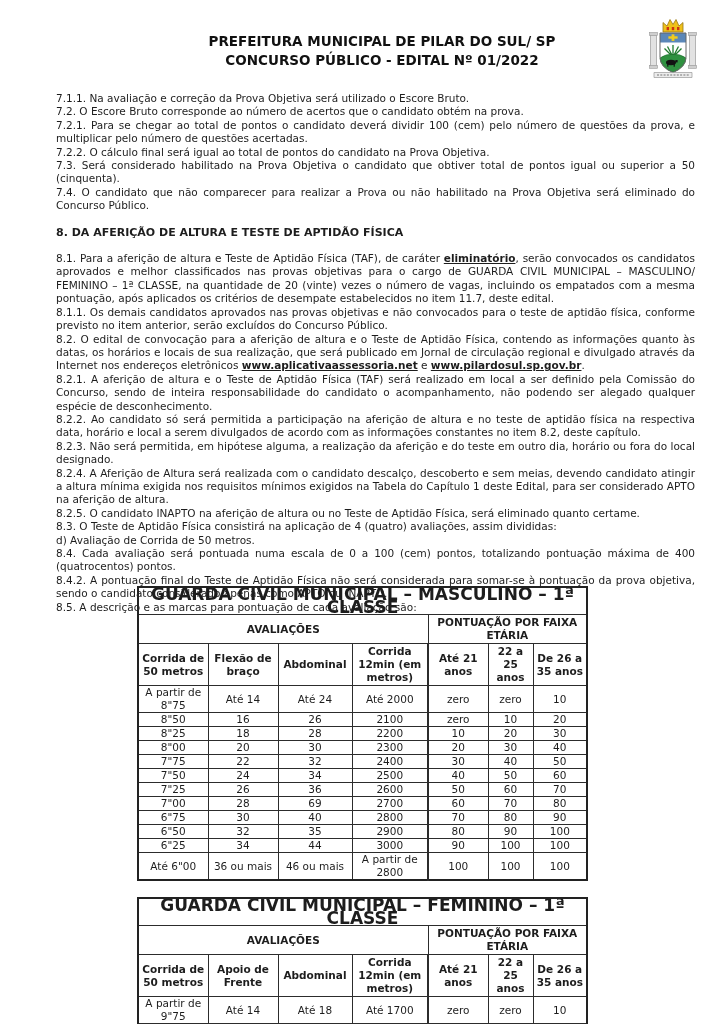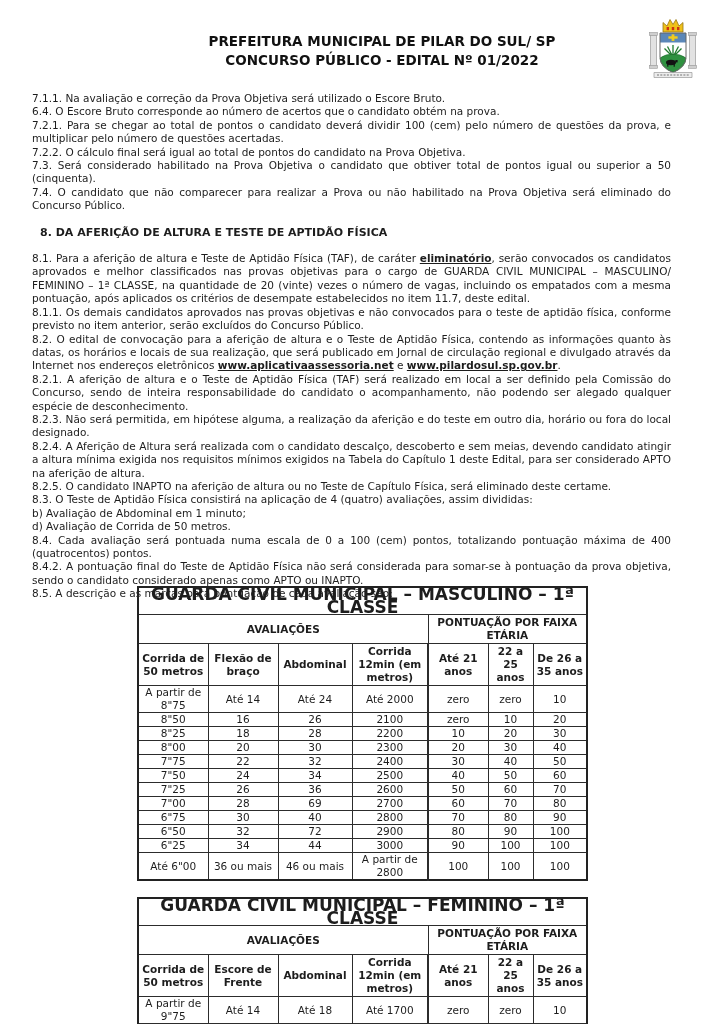--- a/index.html
+++ b/index.html
@@ -29,28 +29,28 @@
   .logo {
     position: absolute;
     top: 17px;
     right: 26px;
     width: 50px;
     height: 66px;
   }
   .body-text {
     position: absolute;
     top: 92px;
-    left: 32px;
+    left: 56px;
     width: 639px;
     font-size: 10.5px;
     line-height: 13.4px;
     text-align: justify;
   }
   .para { margin: 0; }
-  .para.heading { font-weight: bold; margin: 13px 8px; font-size: 11px; }
+  .para.heading { font-weight: bold; margin: 13px 0; font-size: 11px; }
   .b { font-weight: bold; text-decoration: underline; }
   .tables-section {
     position: absolute;
     left: 137px;
     top: 586px;
     width: 449px;
   }
   table.fitness {
     border-collapse: collapse;
     table-layout: fixed;
@@ -118,35 +118,35 @@
 
       <path d="M12 16 H38 V40 Q38 50 25 55.5 Q12 50 12 40 Z" fill="none" stroke="#666" stroke-width="1"></path>
 
       <path d="M6 55.5 L44 55.5 L44 60.5 L6 60.5 Z" fill="#ececec" stroke="#999" stroke-width="0.7"></path>
       <line x1="9" y1="58" x2="41" y2="58" stroke="#777" stroke-width="1" stroke-dasharray="2 1.3"></line>
     </svg>
   </div>
 
   <div class="body-text">
       <p class="para"><span class="">7.1.1. Na avaliação e correção da Prova Objetiva será utilizado o Escore Bruto.</span></p>
-      <p class="para"><span class="">6.4. O Escore Bruto corresponde ao número de acertos que o candidato obtém na prova.</span></p>
+      <p class="para"><span class="">7.2. O Escore Bruto corresponde ao número de acertos que o candidato obtém na prova.</span></p>
       <p class="para"><span class="">7.2.1. Para se chegar ao total de pontos o candidato deverá dividir 100 (cem) pelo número de questões da prova, e multiplicar pelo número de questões acertadas.</span></p>
       <p class="para"><span class="">7.2.2. O cálculo final será igual ao total de pontos do candidato na Prova Objetiva.</span></p>
       <p class="para"><span class="">7.3. Será considerado habilitado na Prova Objetiva o candidato que obtiver total de pontos igual ou superior a 50 (cinquenta).</span></p>
       <p class="para"><span class="">7.4. O candidato que não comparecer para realizar a Prova ou não habilitado na Prova Objetiva será eliminado do Concurso Público.</span></p>
       <p class="para heading"><span class="">8. DA AFERIÇÃO DE ALTURA E TESTE DE APTIDÃO FÍSICA</span></p>
       <p class="para"><span class="">8.1. Para a aferição de altura e Teste de Aptidão Física (TAF), de caráter </span><span class="b">eliminatório</span><span class="">, serão convocados os candidatos aprovados e melhor classificados nas provas objetivas para o cargo de GUARDA CIVIL MUNICIPAL – MASCULINO/ FEMININO – 1ª CLASSE, na quantidade de 20 (vinte) vezes o número de vagas, incluindo os empatados com a mesma pontuação, após aplicados os critérios de desempate estabelecidos no item 11.7, deste edital.</span></p>
       <p class="para"><span class="">8.1.1. Os demais candidatos aprovados nas provas objetivas e não convocados para o teste de aptidão física, conforme previsto no item anterior, serão excluídos do Concurso Público.</span></p>
       <p class="para"><span class="">8.2. O edital de convocação para a aferição de altura e o Teste de Aptidão Física, contendo as informações quanto às datas, os horários e locais de sua realização, que será publicado em Jornal de circulação regional e divulgado através da Internet nos endereços eletrônicos </span><span class="b">www.aplicativaassessoria.net</span><span class=""> e </span><span class="b">www.pilardosul.sp.gov.br</span><span class="">.</span></p>
       <p class="para"><span class="">8.2.1. A aferição de altura e o Teste de Aptidão Física (TAF) será realizado em local a ser definido pela Comissão do Concurso, sendo de inteira responsabilidade do candidato o acompanhamento, não podendo ser alegado qualquer espécie de desconhecimento.</span></p>
+      <p class="para"><span class="">8.2.2. Ao candidato só será permitida a participação na aferição de altura e no teste de aptidão física na respectiva data, horário e local a serem divulgados de acordo com as informações constantes no item 8.2, deste capítulo.</span></p>
       <p class="para"><span class="">8.2.3. Não será permitida, em hipótese alguma, a realização da aferição e do teste em outro dia, horário ou fora do local designado.</span></p>
       <p class="para"><span class="">8.2.4. A Aferição de Altura será realizada com o candidato descalço, descoberto e sem meias, devendo candidato atingir a altura mínima exigida nos requisitos mínimos exigidos na Tabela do Capítulo 1 deste Edital, para ser considerado APTO na aferição de altura.</span></p>
-      <p class="para"><span class="">8.2.5. O candidato INAPTO na aferição de altura ou no Teste de Capítulo Física, será eliminado deste certame.</span></p>
+      <p class="para"><span class="">8.2.5. O candidato INAPTO na aferição de altura ou no Teste de Aptidão Física, será eliminado quanto certame.</span></p>
       <p class="para"><span class="">8.3. O Teste de Aptidão Física consistirá na aplicação de 4 (quatro) avaliações, assim divididas:</span></p>
-      <p class="para"><span class="">b) Avaliação de Abdominal em 1 minuto;</span></p>
       <p class="para"><span class="">d) Avaliação de Corrida de 50 metros.</span></p>
       <p class="para"><span class="">8.4. Cada avaliação será pontuada numa escala de 0 a 100 (cem) pontos, totalizando pontuação máxima de 400 (quatrocentos) pontos.</span></p>
       <p class="para"><span class="">8.4.2. A pontuação final do Teste de Aptidão Física não será considerada para somar-se à pontuação da prova objetiva, sendo o candidato considerado apenas como APTO ou INAPTO.</span></p>
       <p class="para"><span class="">8.5. A descrição e as marcas para pontuação de cada avaliação são:</span></p>
     </div>
 
   <div class="tables-section">
     <div class="tbl-host">
         <table class="fitness">
           <colgroup>
@@ -252,21 +252,21 @@
               <td colspan="1" class="t-cell">30</td>
               <td colspan="1" class="t-cell">40</td>
               <td colspan="1" class="t-cell sep">2800</td>
               <td colspan="1" class="t-cell">70</td>
               <td colspan="1" class="t-cell">80</td>
               <td colspan="1" class="t-cell">90</td>
             </tr>
             <tr>
               <td colspan="1" class="t-cell">6"50</td>
               <td colspan="1" class="t-cell">32</td>
-              <td colspan="1" class="t-cell">72</td>
+              <td colspan="1" class="t-cell">35</td>
               <td colspan="1" class="t-cell sep">2900</td>
               <td colspan="1" class="t-cell">80</td>
               <td colspan="1" class="t-cell">90</td>
               <td colspan="1" class="t-cell">100</td>
             </tr>
             <tr>
               <td colspan="1" class="t-cell">6"25</td>
               <td colspan="1" class="t-cell">34</td>
               <td colspan="1" class="t-cell">44</td>
               <td colspan="1" class="t-cell sep">3000</td>
@@ -300,21 +300,21 @@
           <tbody>
             <tr>
               <td colspan="7" class="t-title">GUARDA CIVIL MUNICIPAL – FEMININO – 1ª CLASSE</td>
             </tr>
             <tr>
               <td colspan="4" class="t-group">AVALIAÇÕES</td>
               <td colspan="3" class="t-group">PONTUAÇÃO POR FAIXA ETÁRIA</td>
             </tr>
             <tr>
               <td colspan="1" class="t-colhead">Corrida de 50 metros</td>
-              <td colspan="1" class="t-colhead">Escore de Frente</td>
+              <td colspan="1" class="t-colhead">Apoio de Frente</td>
               <td colspan="1" class="t-colhead">Abdominal</td>
               <td colspan="1" class="t-colhead sep">Corrida 12min (em metros)</td>
               <td colspan="1" class="t-colhead">Até 21 anos</td>
               <td colspan="1" class="t-colhead">22 a 25 anos</td>
               <td colspan="1" class="t-colhead">De 26 a 35 anos</td>
             </tr>
             <tr>
               <td colspan="1" class="t-cell">A partir de 9"75</td>
               <td colspan="1" class="t-cell">Até 14</td>
               <td colspan="1" class="t-cell">Até 18</td>

